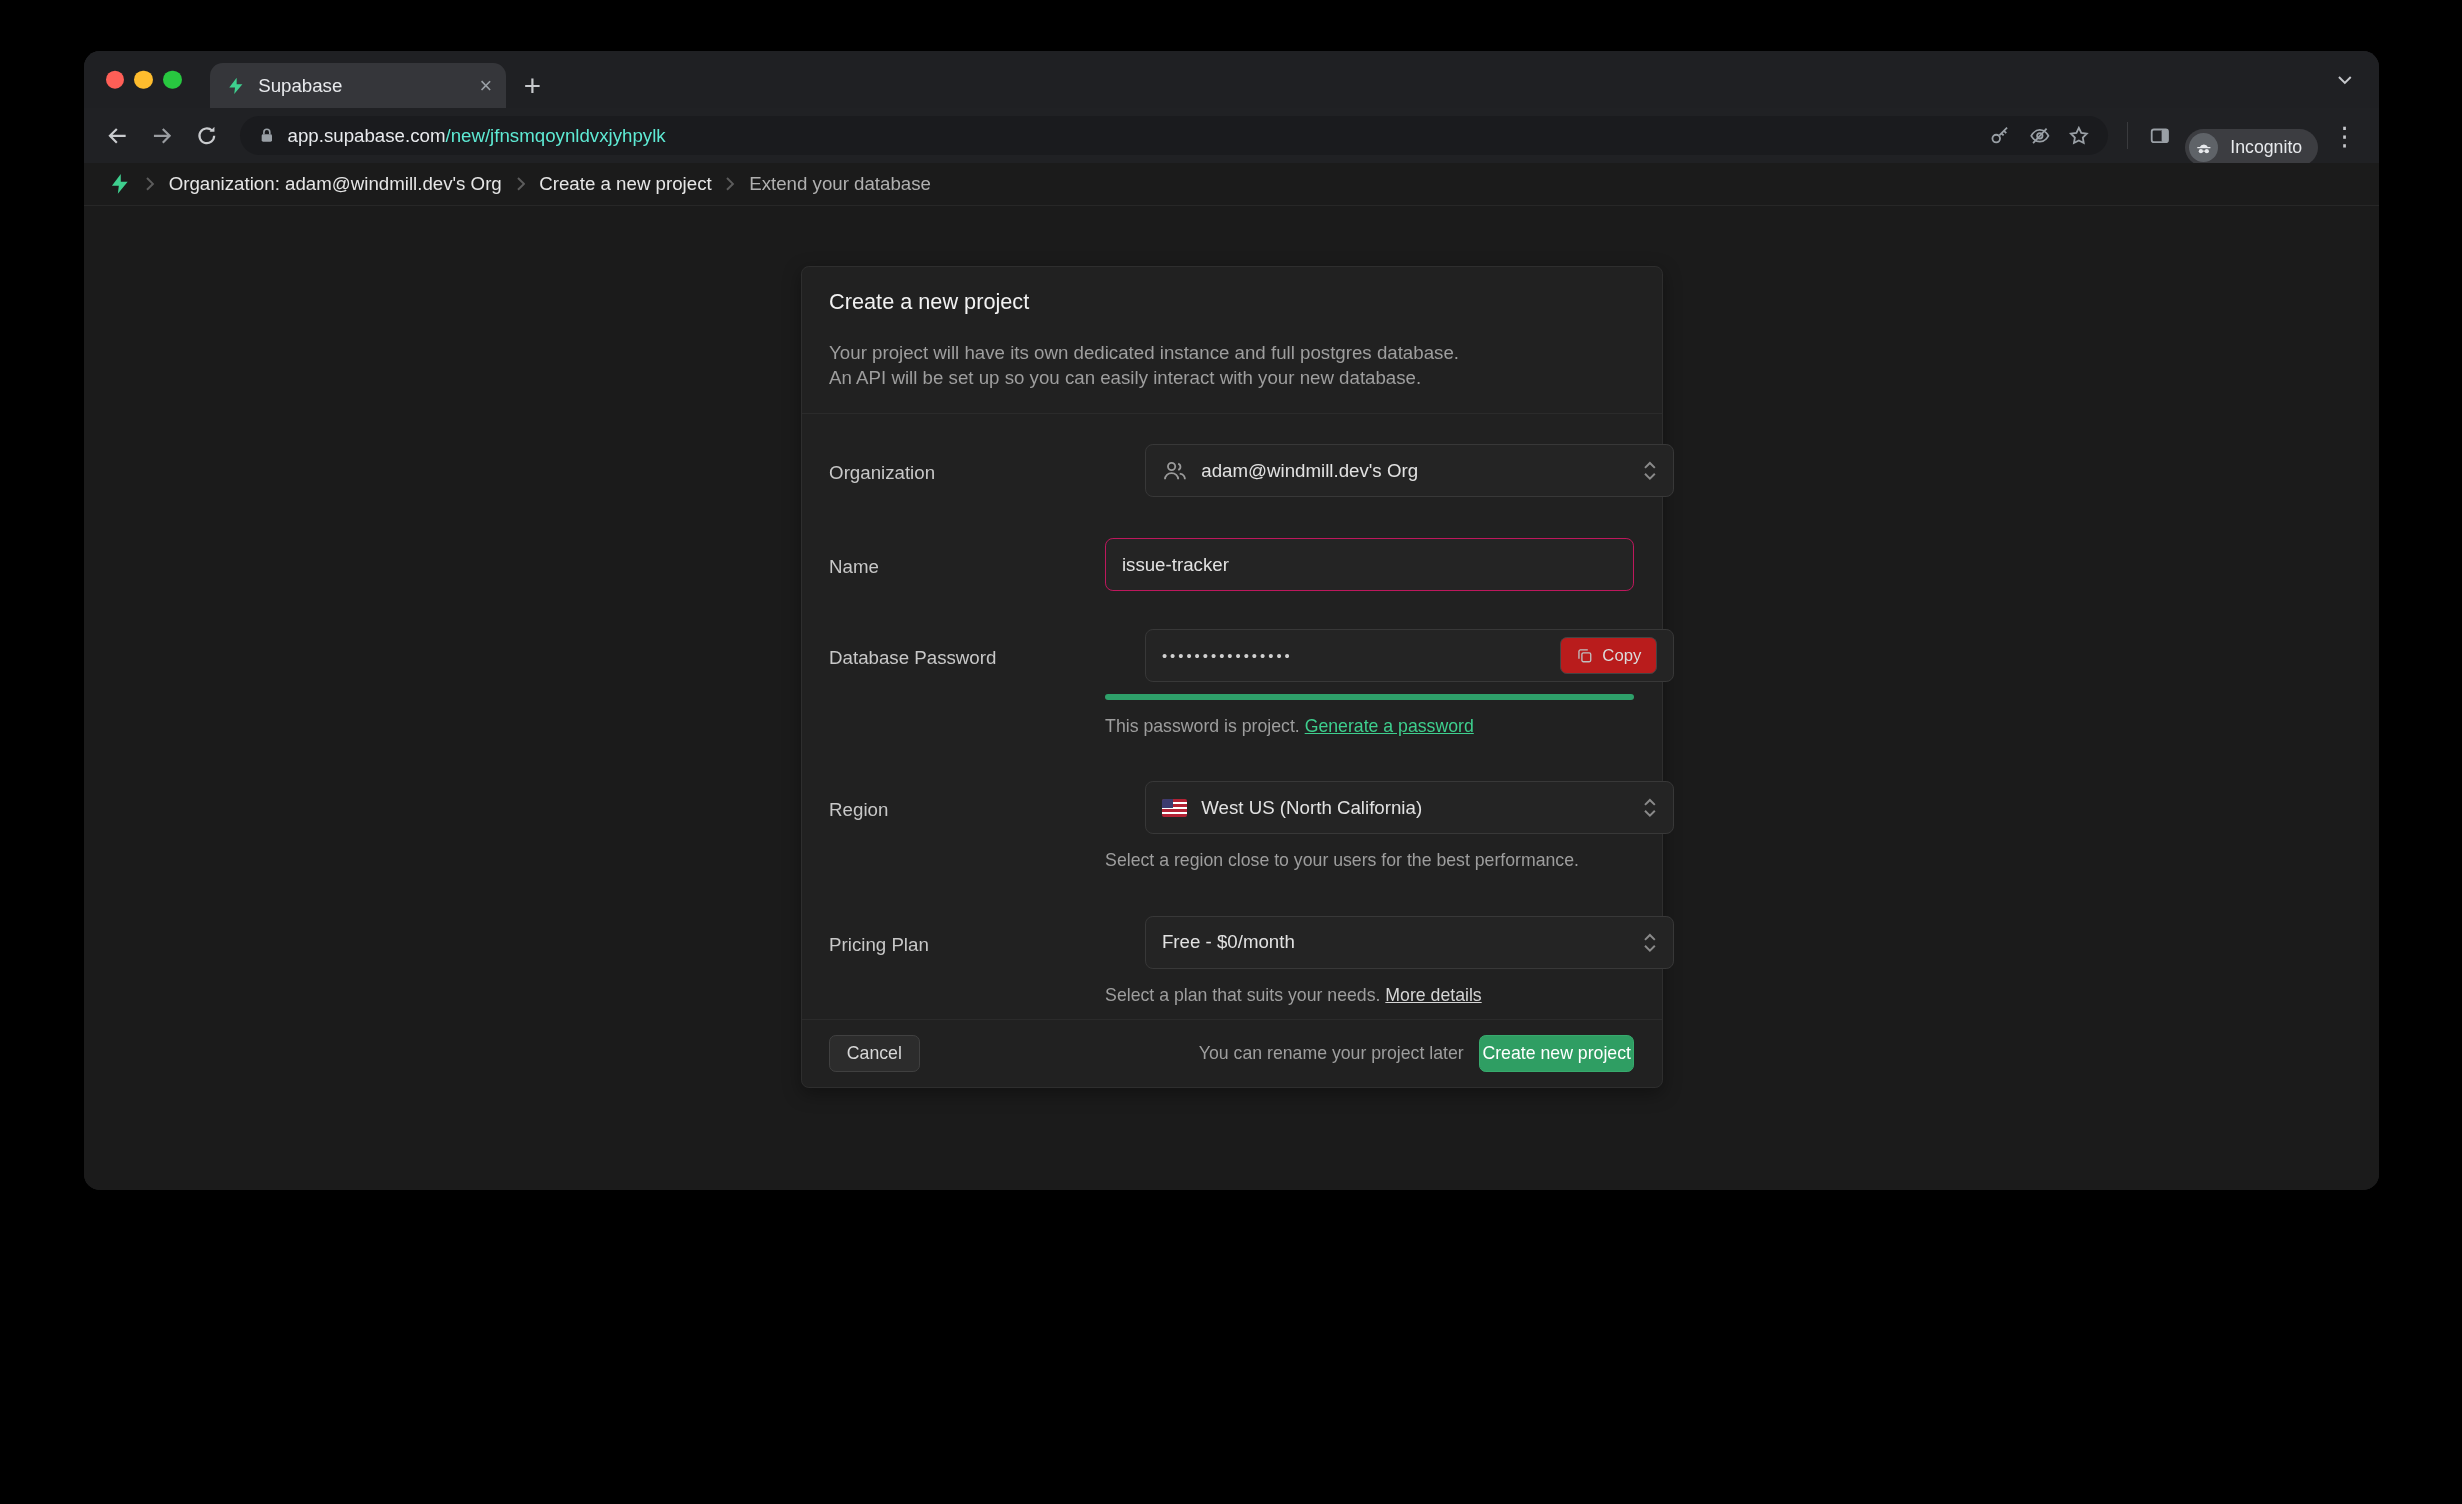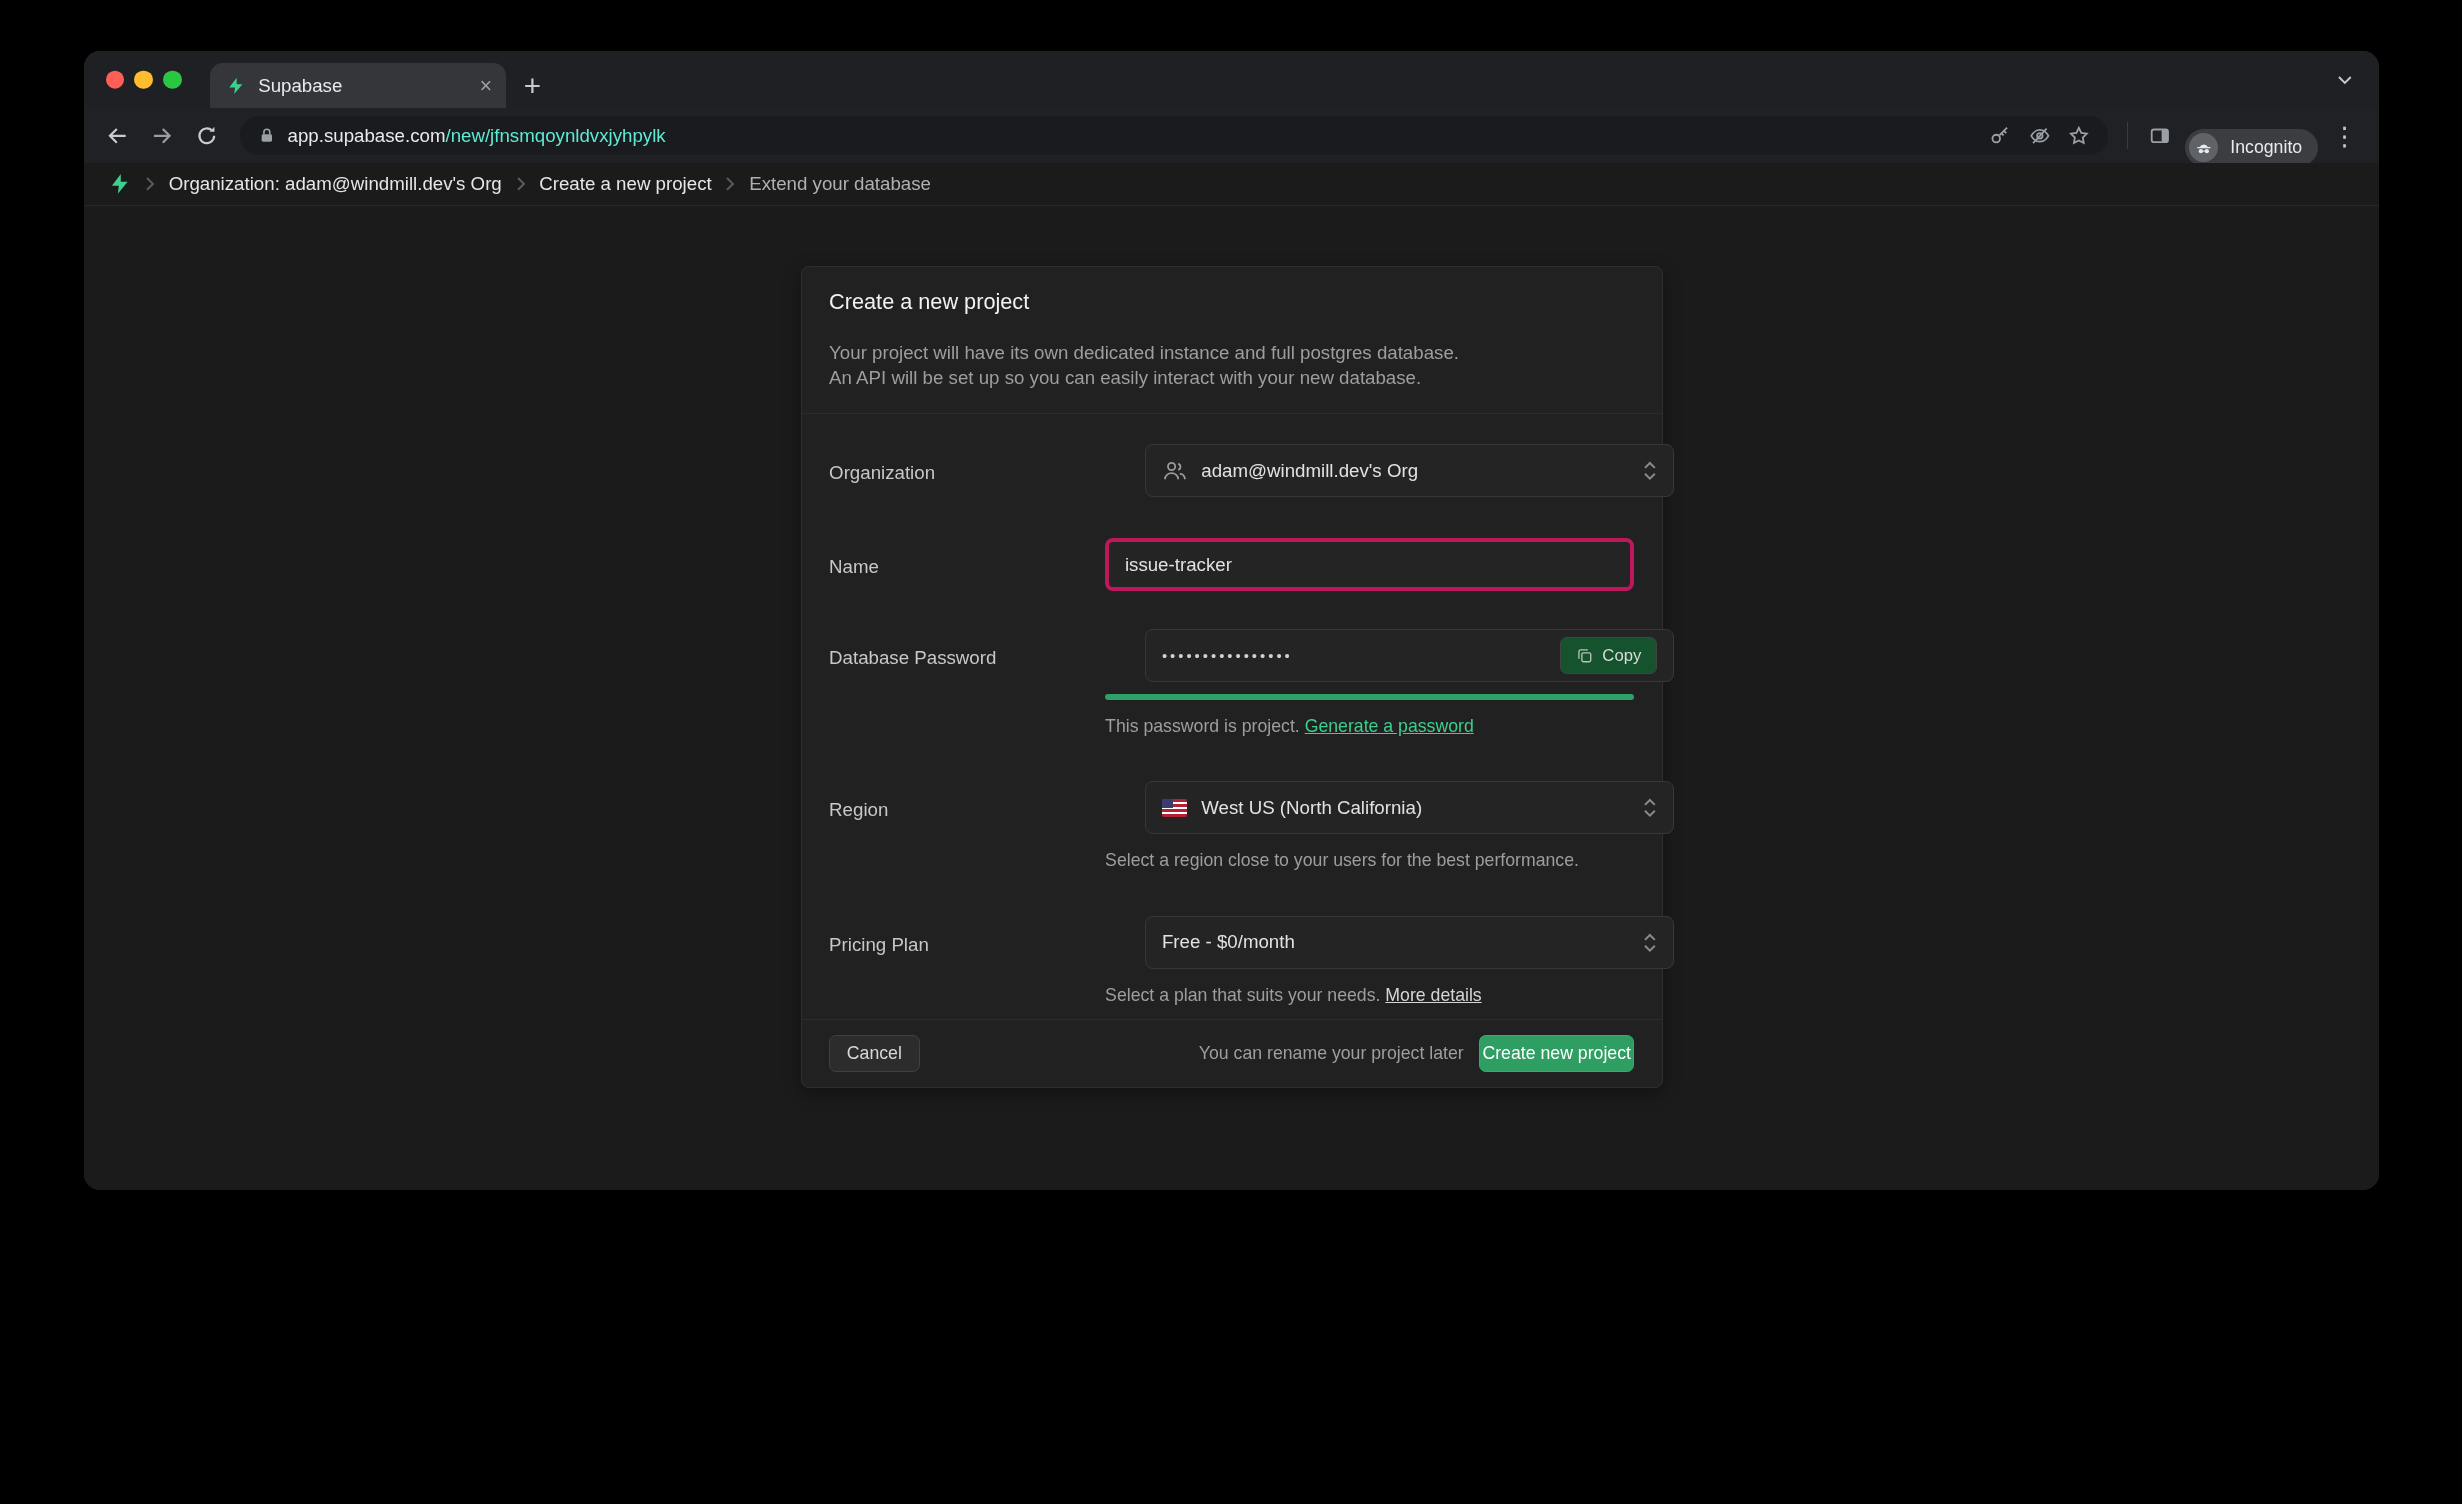--- a/index.html
+++ b/index.html
@@ -55,24 +55,24 @@
   .card-desc { margin-top:25.6px; color:#9e9e9e; font-size:18.7px; line-height:25.6px; }
   .divider { border-top:1px solid #2b2b2b; }
   .card-form { padding:30.5px 27.6px 12.8px; }
   .form-row { display:grid; grid-template-columns:276px 1fr; align-items:start; }
   .row-org { margin-bottom:41px; } .row-name { margin-bottom:38px; }
   .row-pass { margin-bottom:44px; } .row-region { margin-bottom:44px; }
   .form-label { color:#c8c8c8; font-size:18.7px; padding-top:17.7px; }
   .select, .field { height:53px; width:100%; background:#242424; border:1px solid #383838; border-radius:7.9px;
            display:flex; align-items:center; padding:0 15.8px; gap:13.8px; color:#e2e2e2; font-size:18.7px;margin-left:40px; }
   .select .chevrons { margin-left:auto; flex:0 0 auto; }
-  .text-input { height:53px; width:100%; background:#242424; border:4px solid #be185d; border-radius:7.9px;
+  .text-input { height:53px; width:100%; background:#242424; border:1px solid #be185d; border-radius:7.9px;
                 padding:0 15.8px; color:#e2e2e2; font-size:18.7px; outline:none; font-family:"Liberation Sans", sans-serif; }
   .pass-dots { color:#d0d0d0; font-size:14.8px; letter-spacing:3px; white-space:nowrap; overflow:hidden; }
-  .copy-btn { margin-left:auto; height:37px; padding:0 14.8px; background:#14532d; border:1px solid #434343;
+  .copy-btn { margin-left:auto; height:37px; padding:0 14.8px; background:#b91c1c; border:1px solid #434343;
               border-radius:6.9px; color:#dcdcdc; font-size:16.7px; display:flex; align-items:center; gap:8.9px; flex:0 0 auto; }
   .strength-bar { margin-top:11.8px; height:5.9px; border-radius:3px; background:#2ea06a; width:100%; }
   .helper { margin-top:15.8px; font-size:17.7px; color:#9e9e9e; line-height:21.7px; }
   .helper .link-green { color:#3ecf8e; text-decoration:underline; }
   .helper .link-light { color:#d6d6d6; text-decoration:underline; }
   .flag { width:25.6px; height:17.7px; border-radius:2px; overflow:hidden; position:relative; flex:0 0 auto;
           background:repeating-linear-gradient(#b22234 0 2.6px, #fff 2.6px 5.1px); }
   .flag::after { content:""; position:absolute; left:0; top:0; width:10.8px; height:8.9px; background:#3c3b6e; }
   .card-footer { border-top:1px solid #2b2b2b; padding:14.8px 27.6px; display:flex; align-items:center; }
   .btn-cancel { height:37px; padding:0 16.7px; background:#2c2c2c; border:1px solid #404040; border-radius:6.9px;

